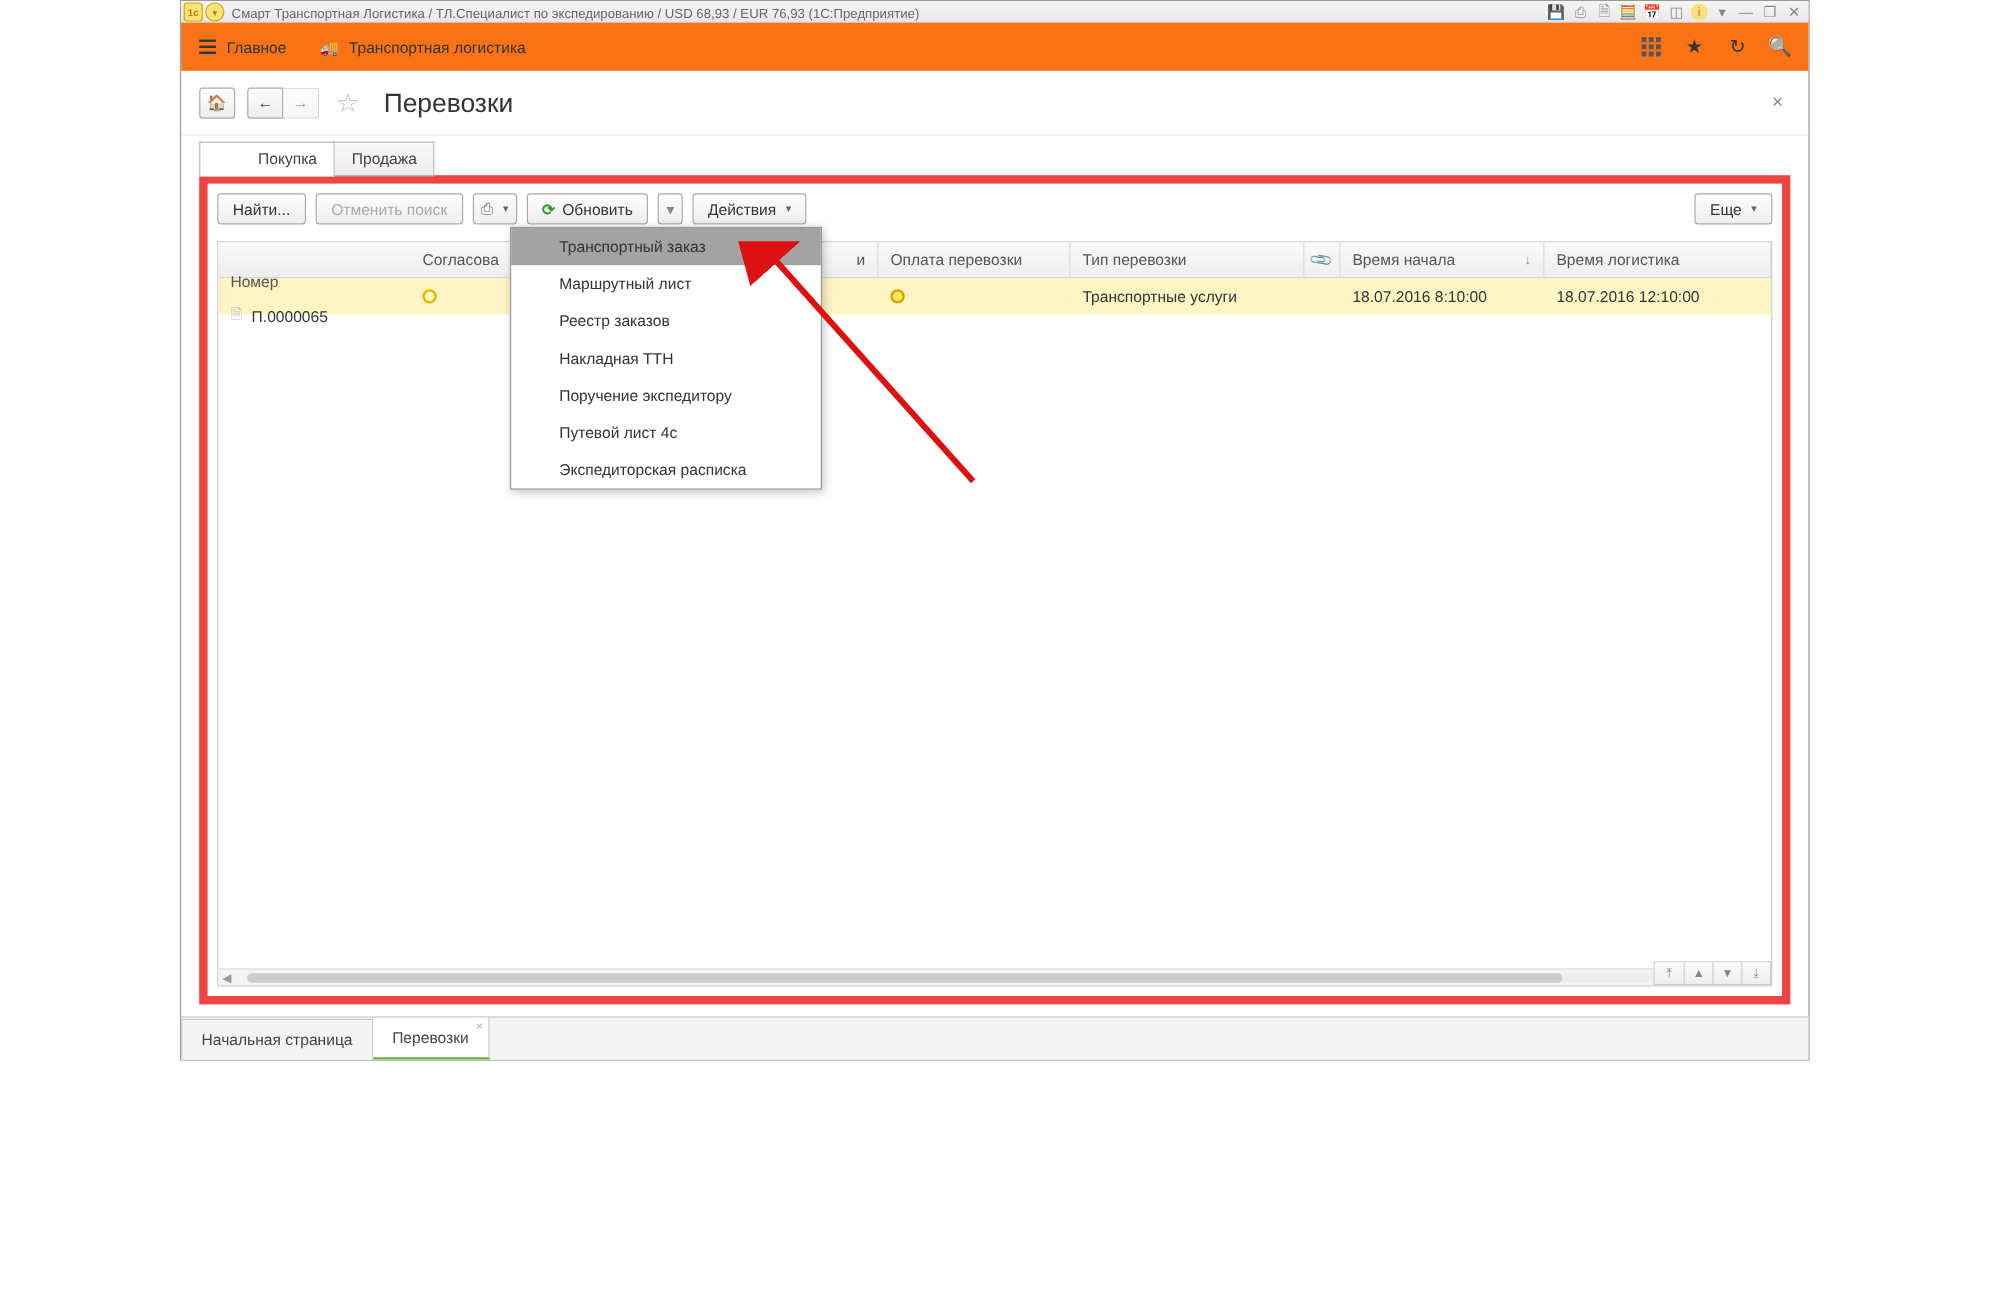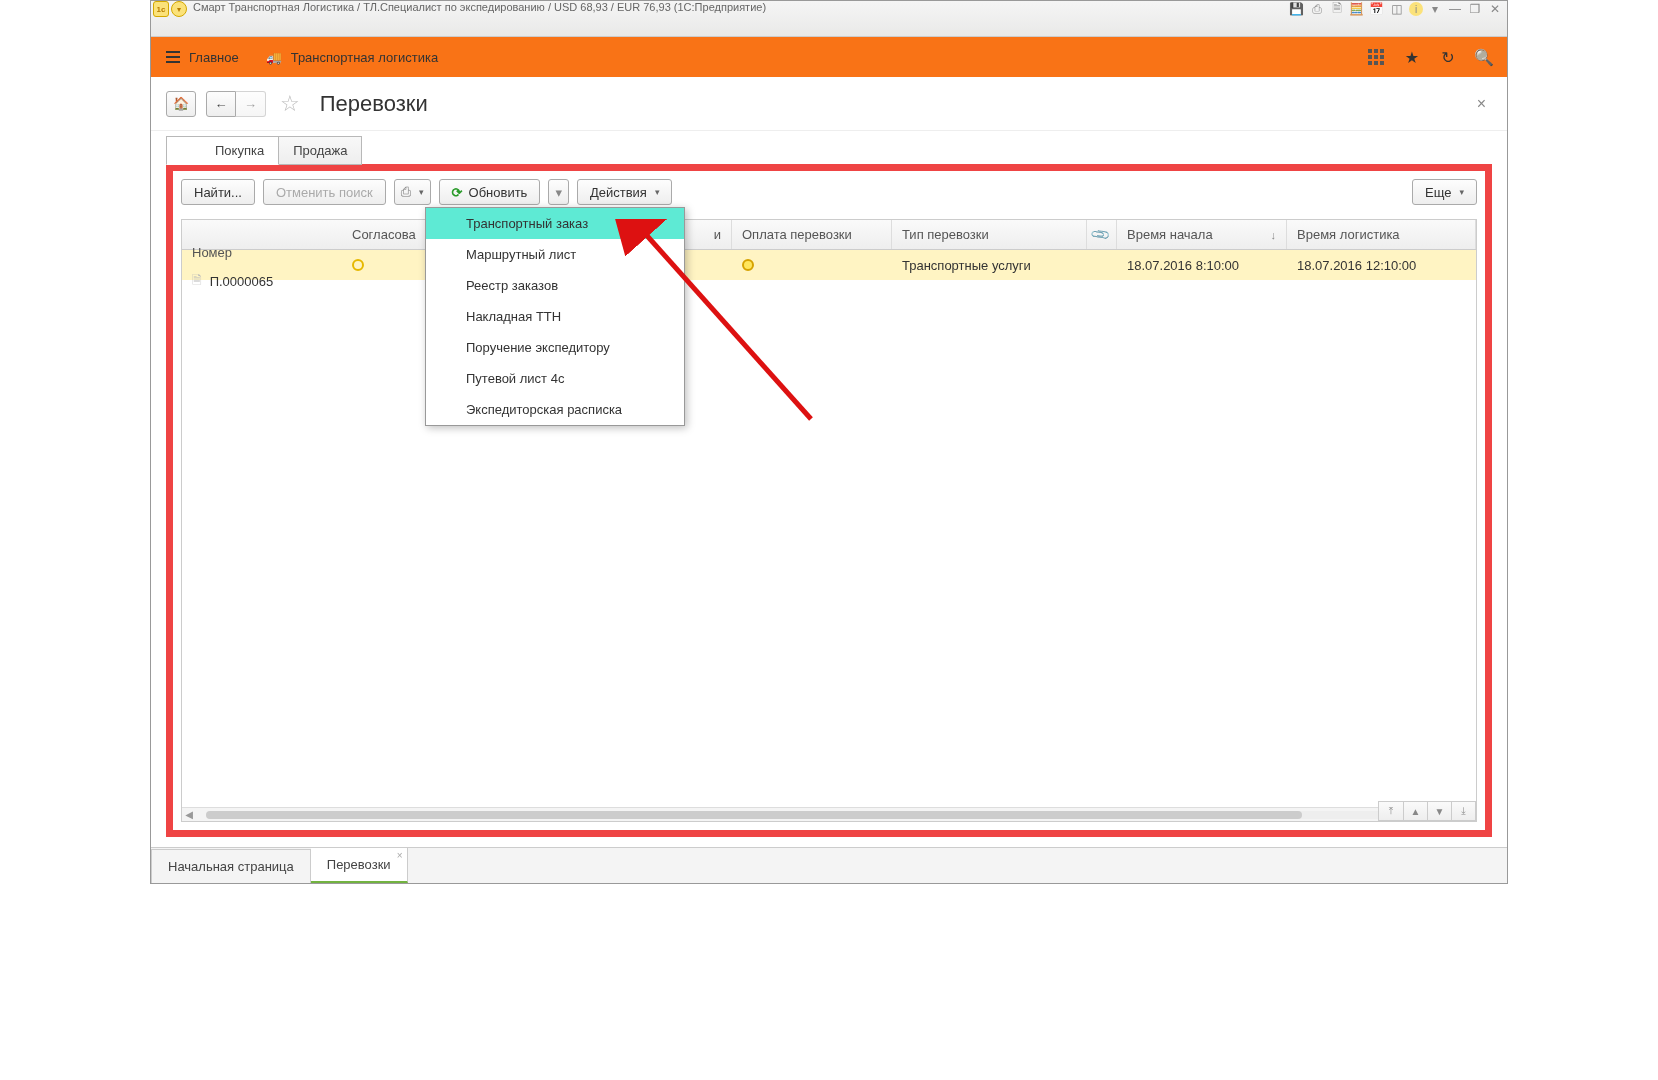--- a/index.html
+++ b/index.html
@@ -1,18 +1,18 @@
 <!DOCTYPE html>
 <html><head>
 <meta charset="utf-8">
 <style>
 * { box-sizing: border-box; margin: 0; padding: 0; }
 body { font-family: Arial, sans-serif; font-size: 13px; background: #fff; color: #333; }
 .outer { border: 1px solid #999; width: 1358px; height: 884px; margin: 0 auto; display: flex; flex-direction: column; background: #fff;}
-.titlebar { height: 36px; background: linear-gradient(to bottom, #f5f5f5, #e9e9e8); display: flex; align-items: flex-start; border-bottom: 1px solid #ccc; font-size: 11px; color: #555;}
+.titlebar { height: 18px; background: linear-gradient(to bottom, #f5f5f5, #e9e9e8); display: flex; align-items: flex-end; border-bottom: 1px solid #ccc; font-size: 11px; color: #555;}
 .tb-left { display:flex; align-items:center; gap:2px; padding-left:2px;}
 .tb-logo { width:16px; height:16px; background:#fbe27a; border-radius:3px; border:1px solid #d4a800; display:flex;align-items:center;justify-content:center;font-size:8px;font-weight:bold;color:#b87d00;}
 .tb-dd { width:16px;height:16px;background:#fbe27a;border-radius:8px;border:1px solid #d4a800;display:flex;align-items:center;justify-content:center;}
 .tb-dd::after{content:"▾";font-size:8px;color:#b87d00;}
 .tb-title { margin-left: 6px; color:#666; }
 .tb-right { margin-left:auto; display:flex; align-items:center; gap:4px; padding-right:4px;}
 .tb-ic { width:16px; height:16px; display:flex; align-items:center; justify-content:center; color:#888; font-size:12px;}
 .tb-ic.orange{color:#e38b00;}
 .tb-ic.info{background:#fbe27a;border-radius:8px;width:14px;height:14px;font-size:10px;}
 .navbar { height: 40px; background: #f97316; display:flex; align-items:center; padding: 0 14px; gap: 28px;}
@@ -49,21 +49,21 @@
 .th { padding:0 10px; display:flex; align-items:center; border-right:1px solid #ddd; font-size:13px; color:#555; position:relative;}
 .th .sort{margin-left:auto;color:#888;font-size:11px;}
 .c-num{width:160px;margin-top:32px;} .c-sog{width:90px;} .c-exp{width:300px;} .c-opl{width:160px;} .c-tip{width:195px;} .c-att{width:30px;justify-content:center;} .c-t1{width:170px;} .c-t2{flex:1;}
 .trow{display:flex;height:30px;align-items:center;background:#fff4c3;}
 .td{padding:0 10px;display:flex;align-items:center;border-right:1px solid transparent;font-size:13px;color:#333;}
 .td .doc-ic{color:#bbb;margin-right:8px;font-size:12px;}
 .status-dot{width:12px;height:12px;border:2px solid #e6b800;border-radius:50%;}
 .status-dot.hl{background:#ffe65d;border:2px solid #d6a200;}
 .dropdown { position:absolute; top:28px; left:244px; width:260px; background:#fff; border:1px solid #999; box-shadow:2px 2px 8px rgba(0,0,0,.25); z-index:10;}
 .dd-item{padding:8px 18px 8px 40px;font-size:13px;color:#333;cursor:pointer;}
-.dd-item.hl{background:#5eead4;}
+.dd-item.hl{background:#a3a3a3;}
 .arrow-svg{position:absolute;top:40px;left:430px;z-index:11;pointer-events:none;}
 .hscroll{height:14px;background:#f4f4f4;border-top:1px solid #ddd;display:flex;align-items:center;}
 .hstrack{flex:1;height:8px;background:#eee;border-radius:4px;margin:0 10px;position:relative;}
 .hsthumb{position:absolute;left:0;width:88%;height:8px;background:#ccc;border-radius:4px;}
 .hsarrow{width:14px;text-align:center;color:#999;font-size:10px;}
 .side-btns{position:absolute;right:0;bottom:0;display:flex;border:1px solid #ccc;}
 .sbtn{width:24px;height:18px;background:linear-gradient(#fafafa,#eee);border-left:1px solid #ccc;display:flex;align-items:center;justify-content:center;font-size:10px;color:#888;}
 .sbtn:first-child{border-left:none;}
 .bottombar { height:36px; border-top:1px solid #ccc; background:#f4f4f4; display:flex; align-items:flex-end;}
 .btab{padding:9px 16px;border:1px solid #ccc;border-bottom:none;background:#f4f4f4;font-size:13px;color:#444;position:relative;cursor:pointer;}

